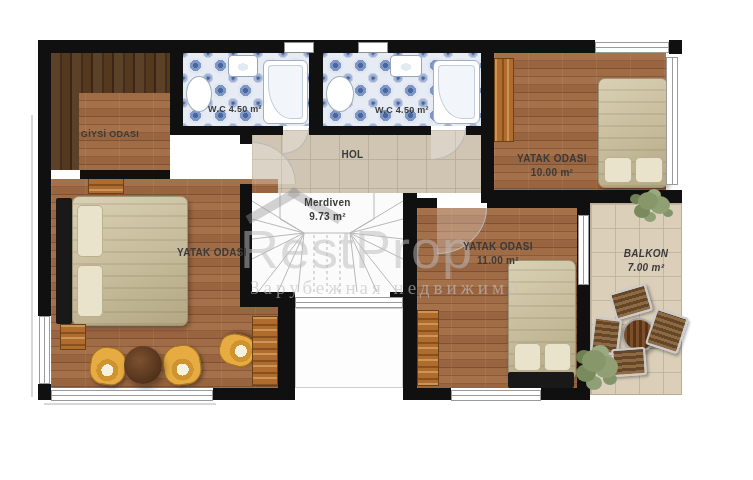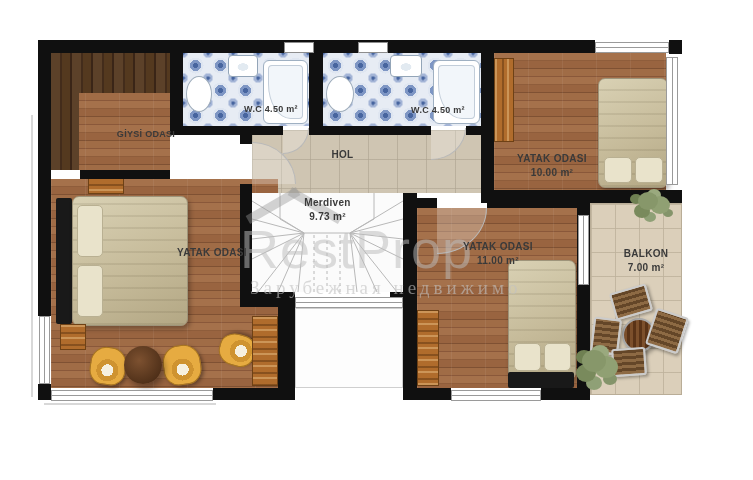--- a/index.html
+++ b/index.html
@@ -52,21 +52,21 @@
        background:radial-gradient(circle at 40% 38%,#7d5130,#4e2f18 75%);box-shadow:3px 4px 6px rgba(0,0,0,.35);}
   .chair-b{position:absolute;z-index:3;background:repeating-linear-gradient(0deg,#8d6a44 0 3px,#644628 3px 6px);
        border:2px solid #cbcbcb;border-radius:3px;box-shadow:2px 2px 3px rgba(0,0,0,.3);}
   .table-b{position:absolute;z-index:3;border-radius:50%;border:2px solid #a9a9a9;
        background:repeating-linear-gradient(90deg,#7c4f2b 0 3px,#5a3317 3px 6px);box-shadow:2px 3px 4px rgba(0,0,0,.35);}
   .plant{position:absolute;z-index:6;width:20px;height:18px;border-radius:50%;background:#87976a;}
   .rlabel{position:absolute;z-index:9;color:#3a3a3a;text-align:center;font-weight:bold;
        font-size:10px;line-height:1.35;letter-spacing:.3px;white-space:nowrap;}
   .rlabel .nm,.rlabel .ar{display:block;}
   .rlabel-inline .nm,.rlabel-inline .ar{display:inline;}
-  .rlabel-sm{font-size:9px;padding-left:36px;}
+  .rlabel-sm{font-size:9px;}
   .wm-roof{position:absolute;left:246px;top:186px;width:96px;height:36px;z-index:7;}
   .wm-roof::before,.wm-roof::after{content:"";position:absolute;top:15px;width:58px;height:9px;background:rgba(150,150,150,.42);}
   .wm-roof::before{left:-2px;transform:rotate(-30deg);}
   .wm-roof::after{right:-2px;transform:rotate(30deg);}
   .wm-brand{position:absolute;left:240px;top:222px;z-index:7;font-size:54px;line-height:1;
        letter-spacing:1px;color:rgba(188,188,188,.52);}
   .wm-sub{position:absolute;left:250px;top:277px;z-index:7;font-size:19px;letter-spacing:4px;
        color:rgba(193,193,193,.6);font-family:Liberation Serif, serif;}
   .stairs-svg{position:absolute;left:0;top:0;width:100%;height:100%;}
 </style>
@@ -212,36 +212,36 @@
     <span class="nm">GİYSİ ODASI</span>
   </div>
   <div class="rlabel rlabel-inline rlabel-sm" style="left:183px;top:103px;width:104px;">
     <span class="nm">W.C</span>
     <span class="ar">4.50 m²</span>
   </div>
   <div class="rlabel rlabel-inline rlabel-sm" style="left:323px;top:104px;width:158px;">
     <span class="nm">W.C</span>
     <span class="ar">4.50 m²</span>
   </div>
-  <div class="rlabel" style="left:250px;top:148px;width:185px;">
+  <div class="rlabel" style="left:260px;top:148px;width:185px;">
     <span class="nm">HOL</span>
   </div>
   <div class="rlabel" style="left:252px;top:196px;width:151px;">
     <span class="nm">Merdiven</span>
     <span class="ar">9.73 m²</span>
   </div>
   <div class="rlabel" style="left:138px;top:246px;width:148px;">
     <span class="nm">YATAK ODASI</span>
   </div>
   <div class="rlabel" style="left:496px;top:152px;width:112px;">
     <span class="nm">YATAK ODASI</span>
     <span class="ar">10.00 m²</span>
   </div>
   <div class="rlabel" style="left:422px;top:240px;width:152px;">
     <span class="nm">YATAK ODASI</span>
     <span class="ar">11.00 m²</span>
   </div>
-  <div class="rlabel" style="left:590px;top:247px;width:112px;">
+  <div class="rlabel" style="left:590px;top:247px;width:112px;font-style:italic;">
     <span class="nm">BALKON</span>
     <span class="ar">7.00 m²</span>
   </div>
 
 </div>
 
 </body></html>

